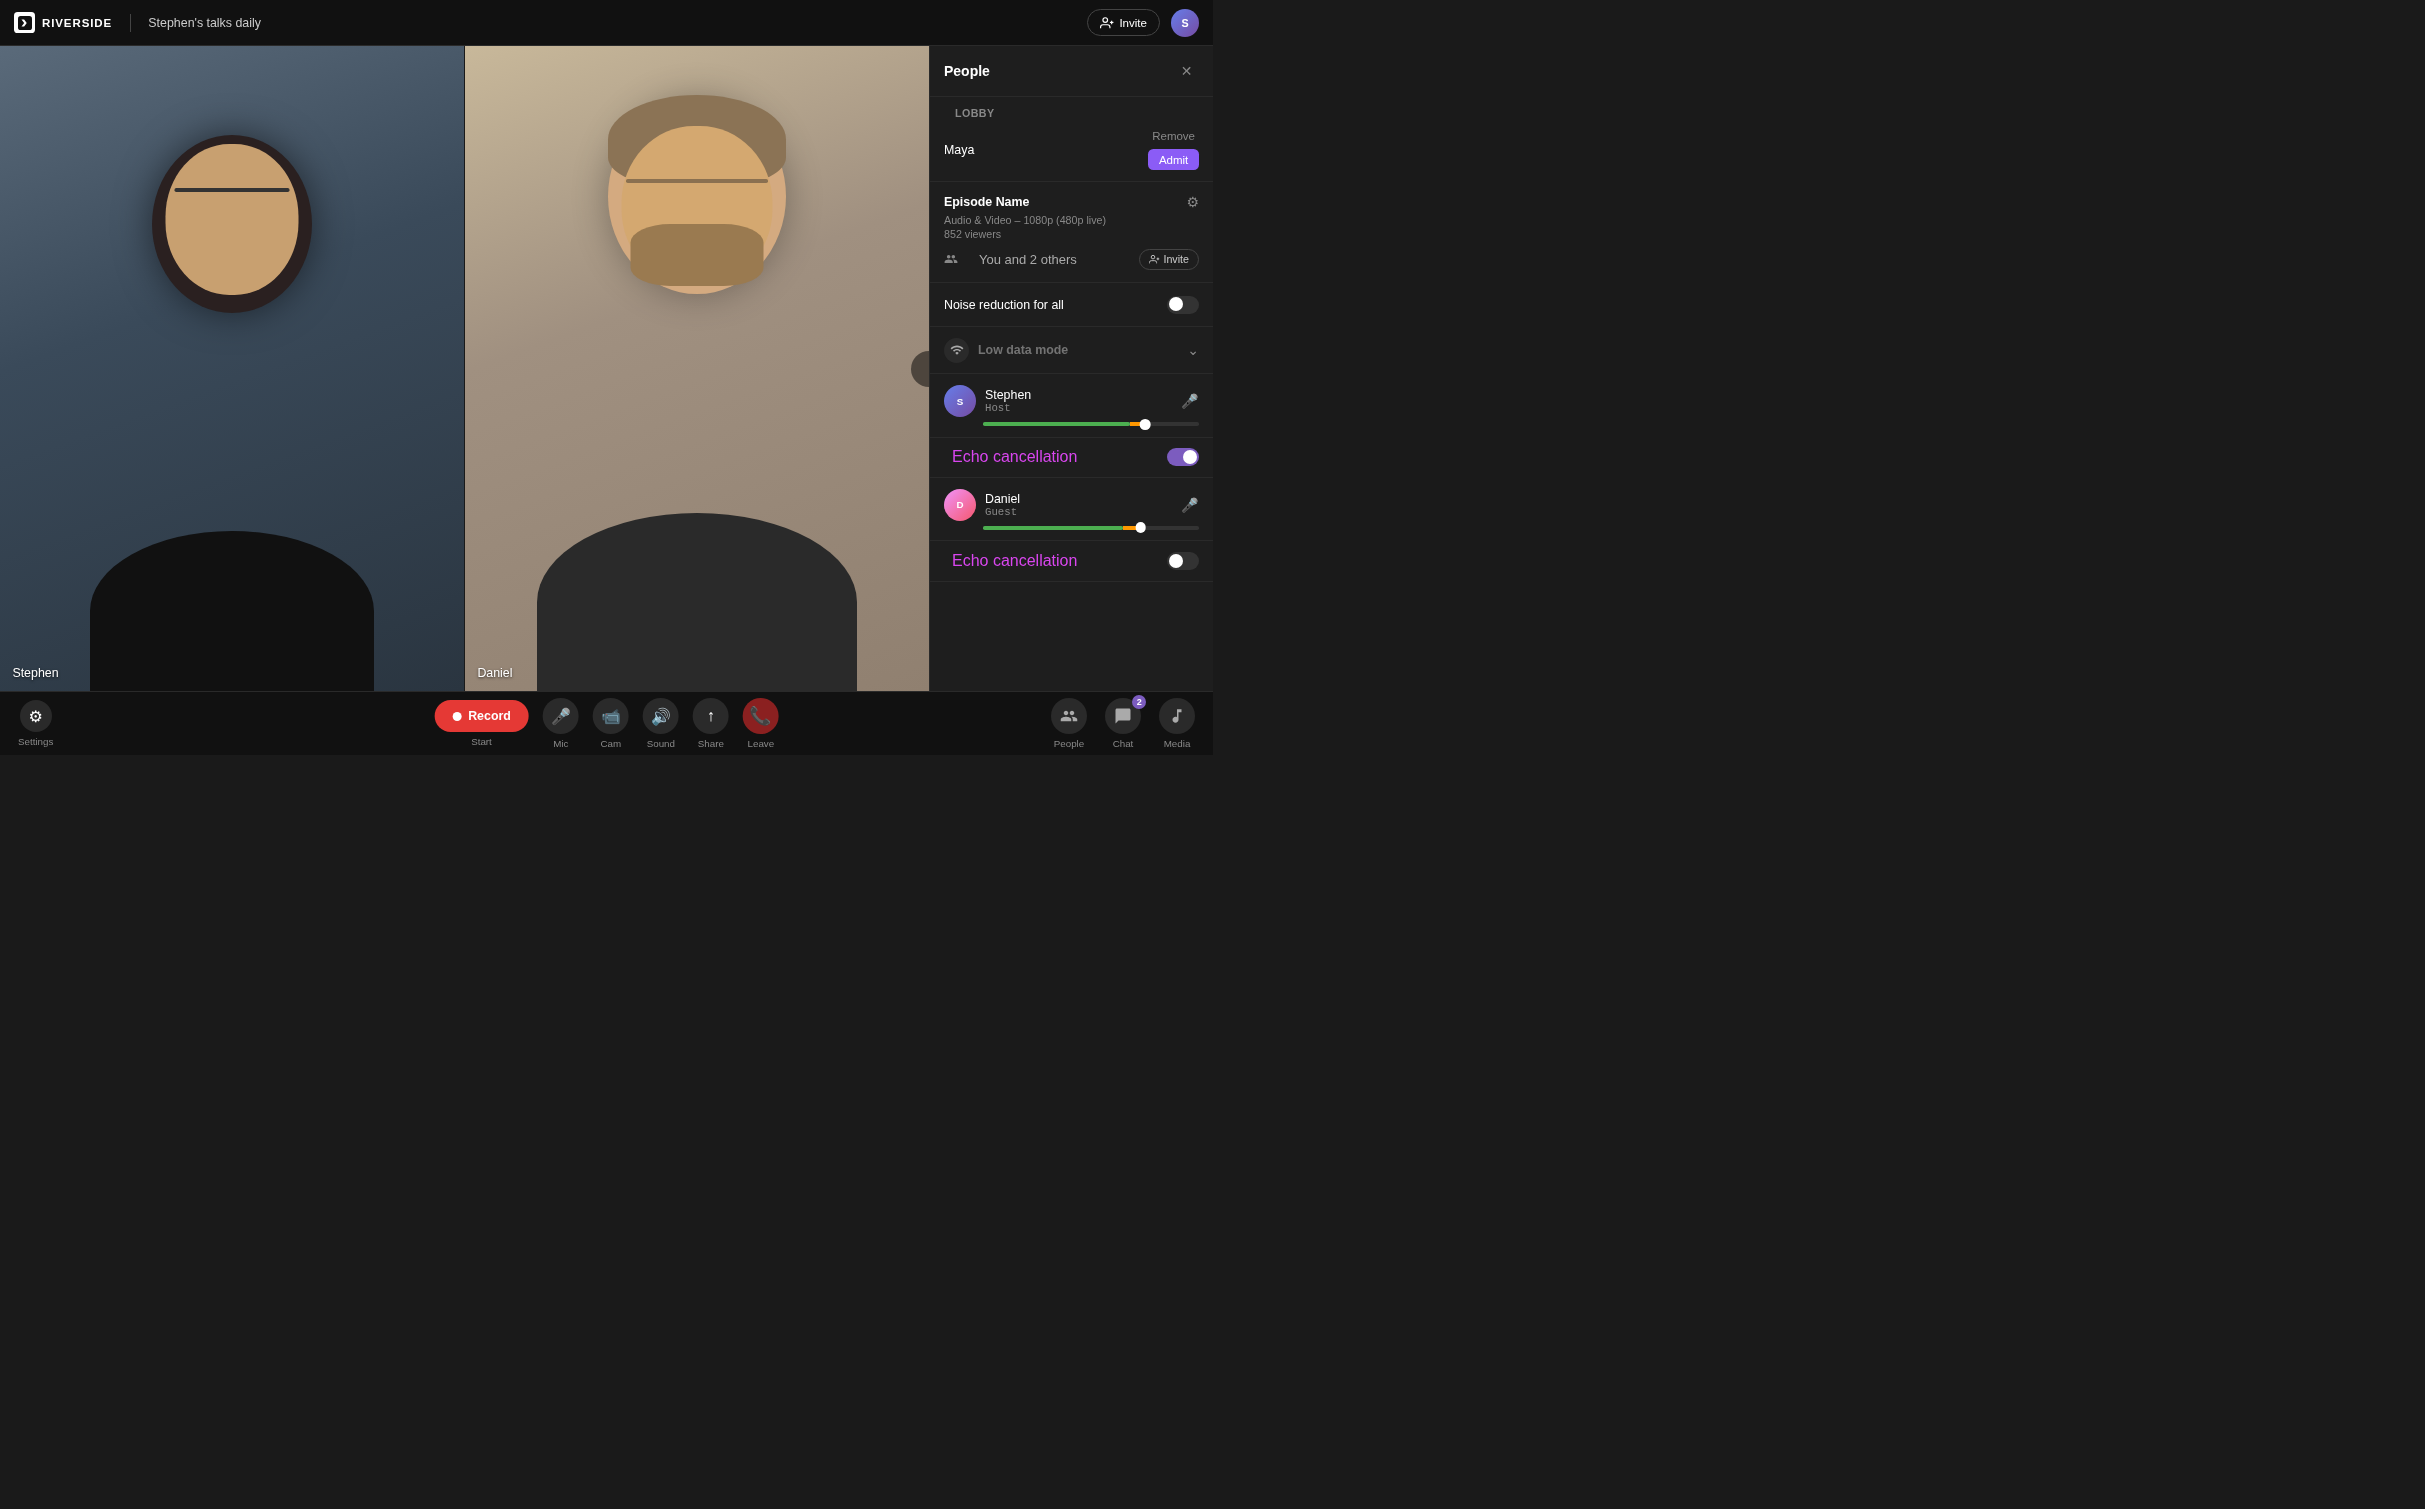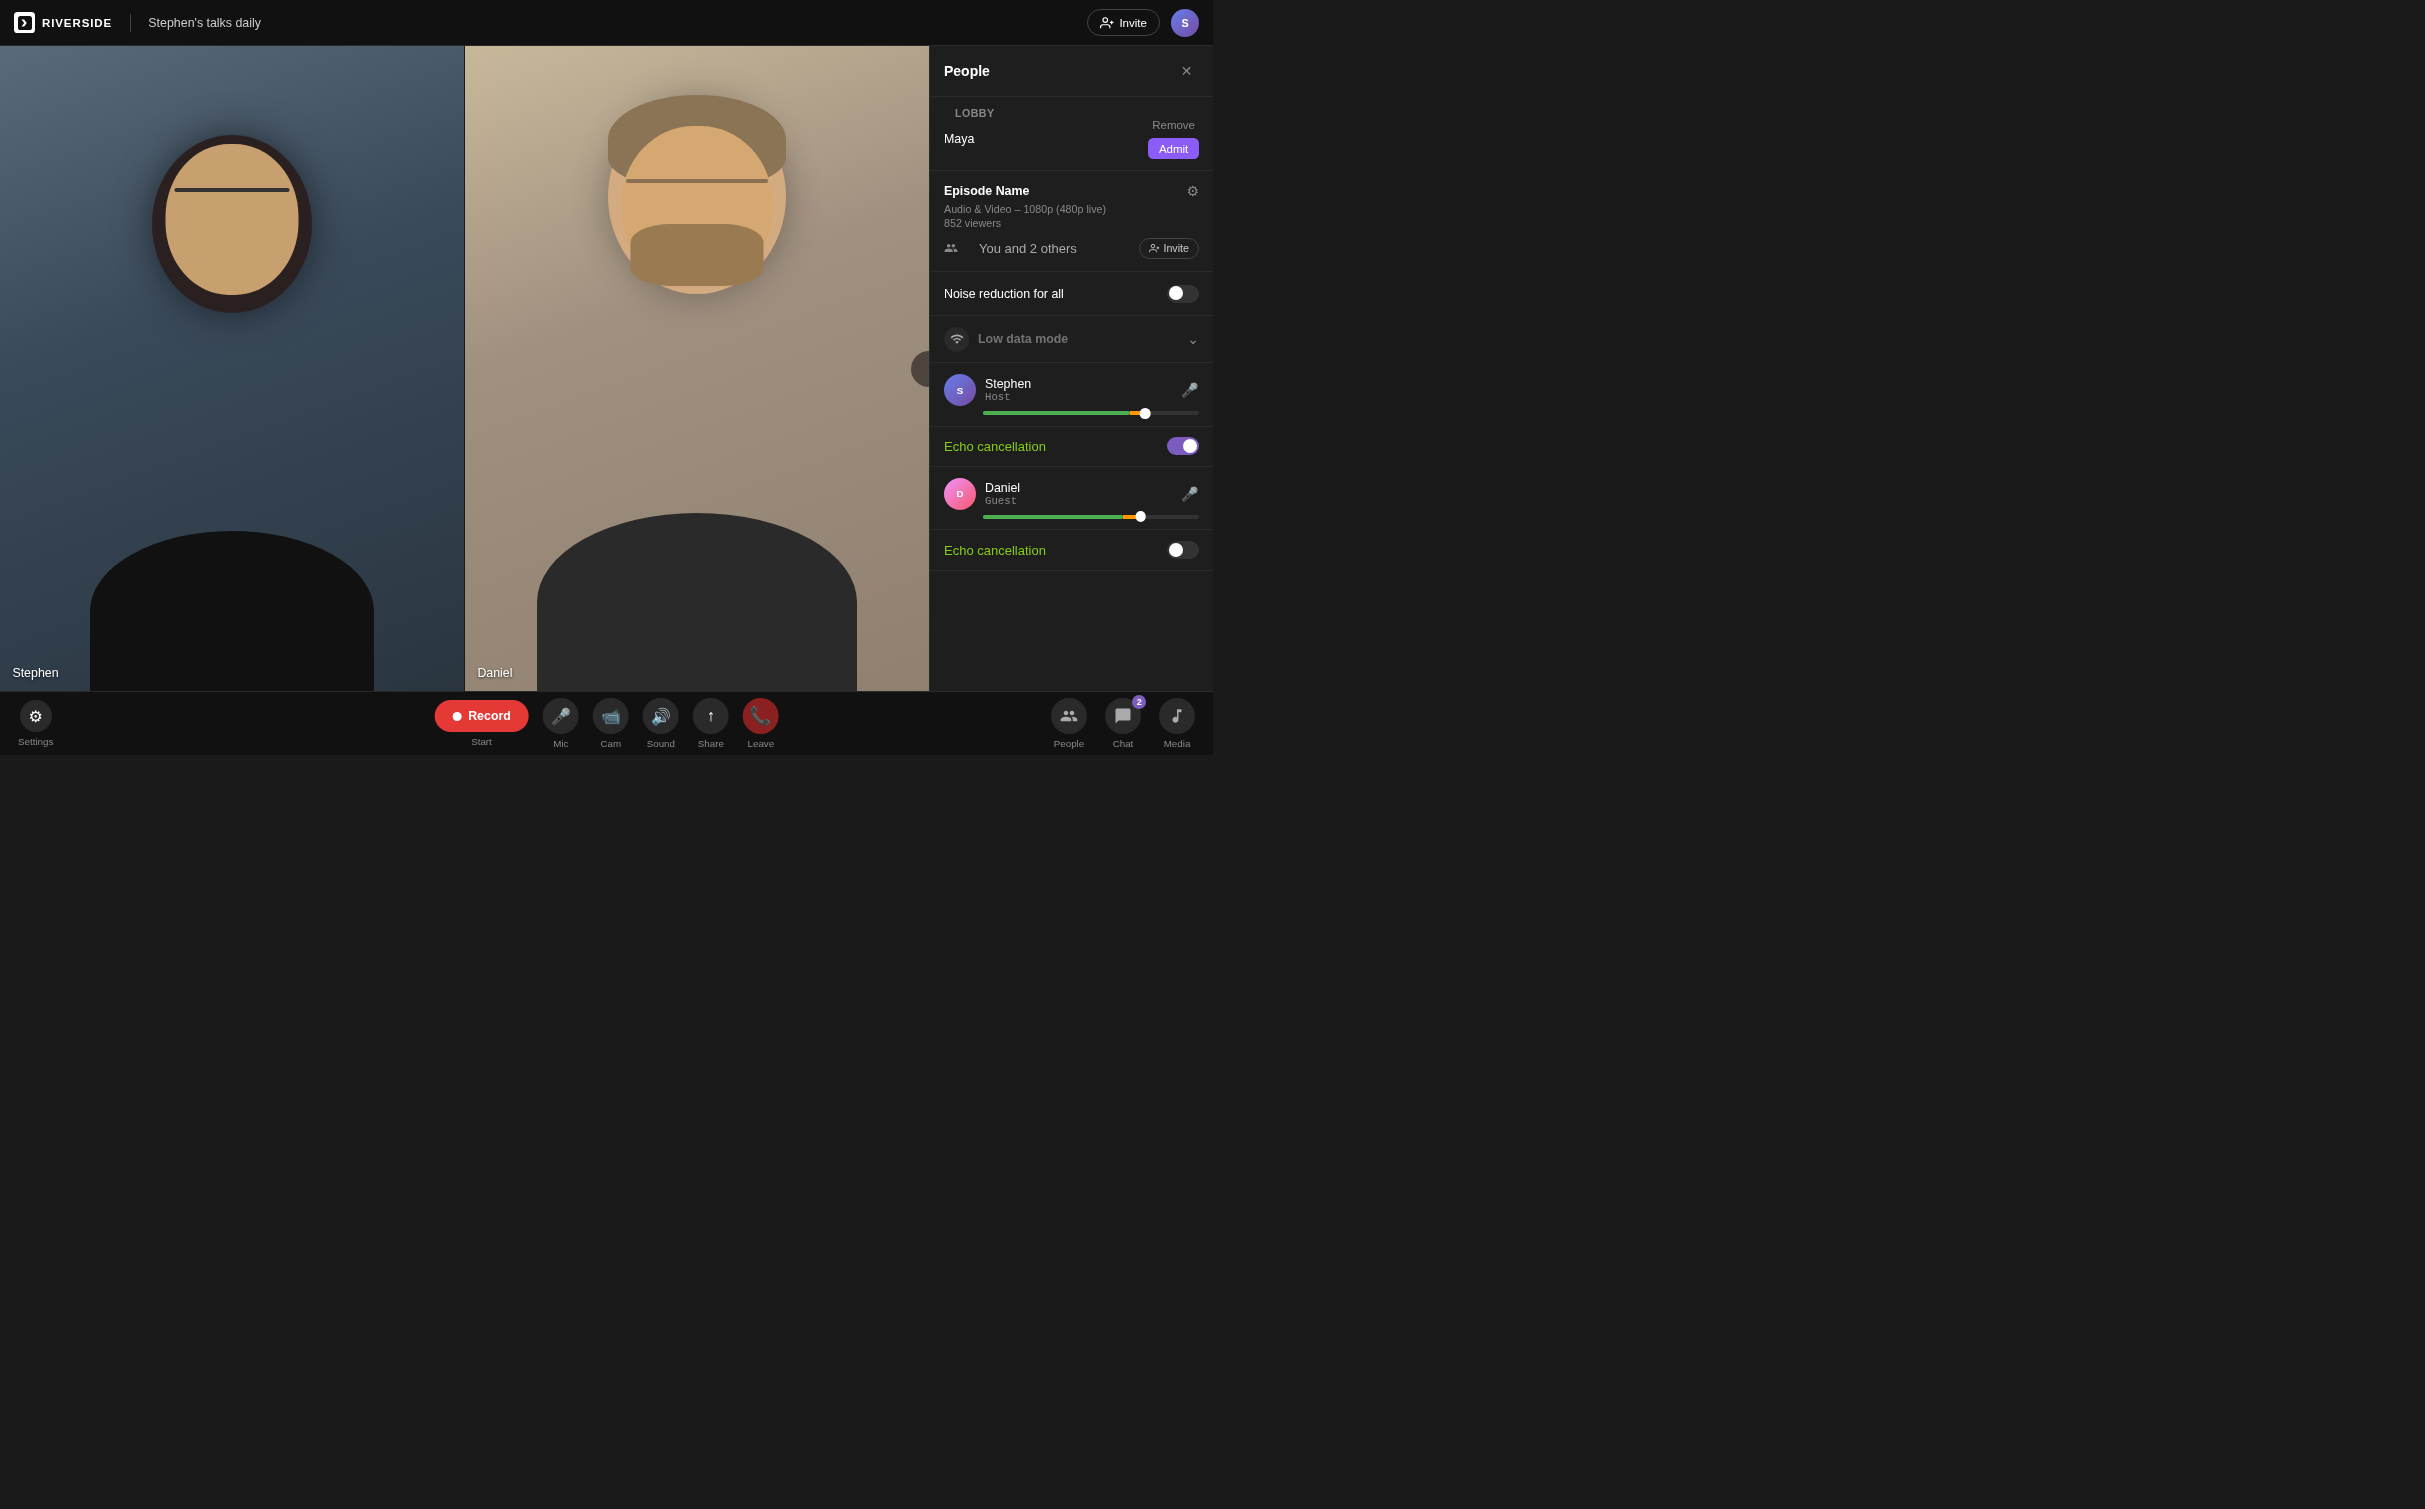--- a/index.html
+++ b/index.html
@@ -189,21 +189,21 @@
     .lobby-section {
       padding: 10.7px 14px;
       border-bottom: 0.9px solid #2a2a2a;
     }
     .lobby-label {
       font-size: 10.7px;
       font-weight: 600;
       color: #888;
       text-transform: uppercase;
       letter-spacing: 0.4px;
-      margin-bottom: 0;
+      margin-bottom: 11px;
       padding-left: 11px;
     }
     .lobby-row {
       display: flex;
       align-items: center;
       justify-content: space-between;
     }
     .lobby-name {
       font-size: 12.4px;
       color: #fff;
@@ -392,22 +392,23 @@
 
     
     .echo-section {
       display: flex;
       align-items: center;
       justify-content: space-between;
       padding: 10.7px 14px;
       border-bottom: 0.9px solid #2a2a2a;
     }
     .echo-label {
-      font-size: 13px;
-      color: #84cc16;
+      font-size: 16px;
+      color: #d946ef;
+      margin-left: 8px;
     }
 
     
     .bottom-bar {
       height: 64px;
       background: #111;
       border-top: 0.9px solid #2a2a2a;
       display: flex;
       align-items: center;
       justify-content: space-between;

